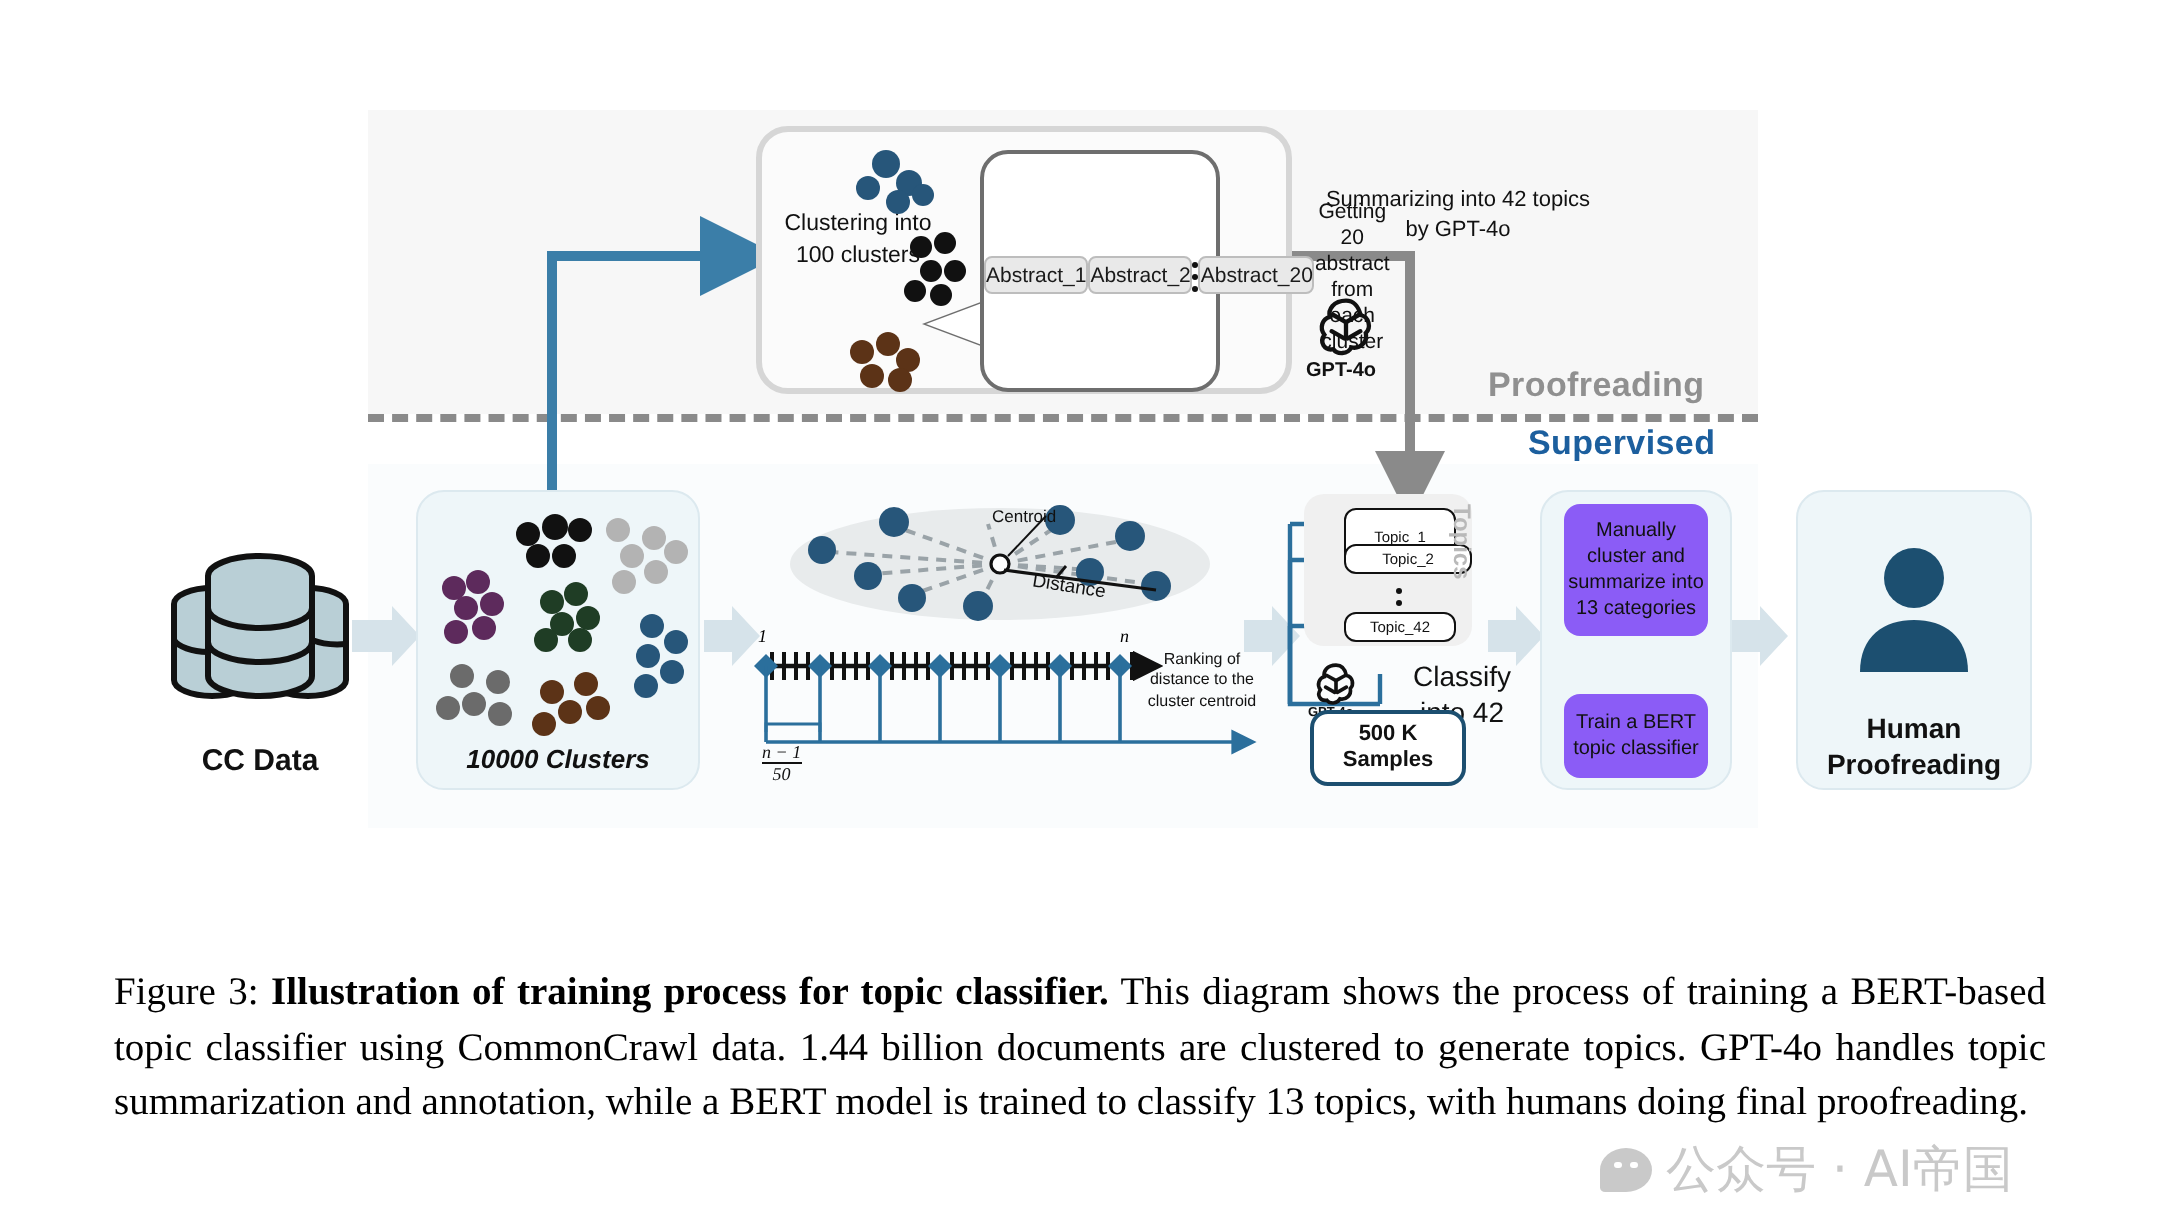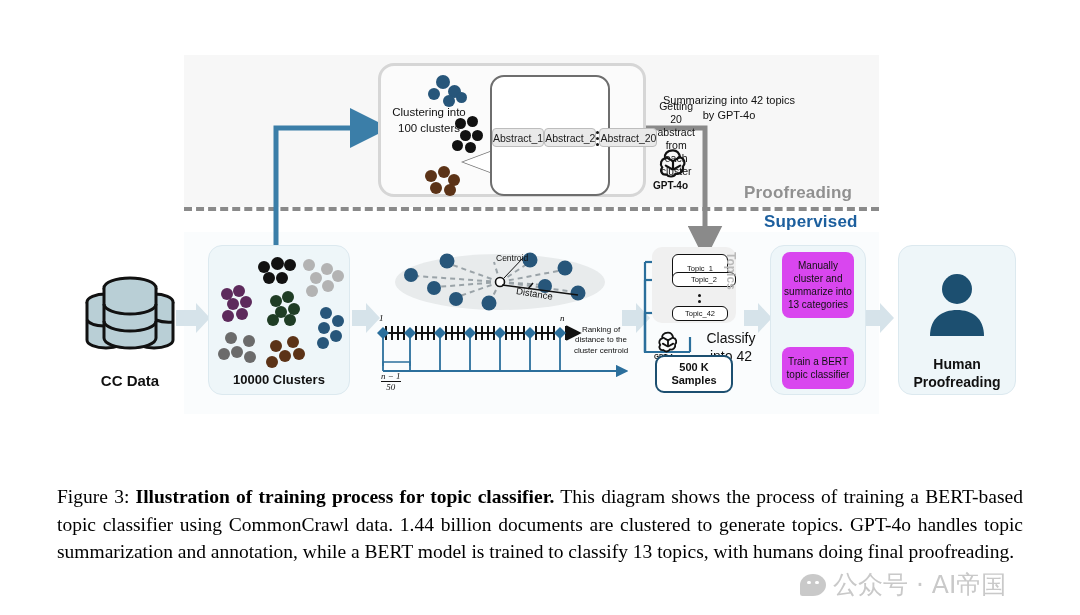--- a/index.html
+++ b/index.html
@@ -186,21 +186,21 @@
     box-sizing: border-box;
   }
   .classify-text {
     position: absolute; left: 700px; top: 330px; width: 62px;
     font-size: 14px; color: #111; text-align: center; line-height: 1.25;
   }
 
   
   .gray-box {
     position: absolute;
-    background: #d946ef; border-radius: 8px;
+    background: #8b5cf6; border-radius: 8px;
     display:flex; align-items:center; justify-content:center;
     text-align:center; font-size: 10px; color:#111; line-height:1.3;
     box-sizing: border-box;
   }
 
   .human-lbl {
     position: absolute; left: 900px; top: 356px; width: 114px;
     text-align: center; font-size: 14px; font-weight: bold; color: #111;
     line-height: 1.25;
   }
@@ -488,21 +488,21 @@
     <div class="dot" style="left:231px;top:346px;width:12px;height:12px;background:#6b6b6b;"></div>
     <div class="dot" style="left:218px;top:348px;width:12px;height:12px;background:#6b6b6b;"></div>
     <div class="dot" style="left:244px;top:351px;width:12px;height:12px;background:#6b6b6b;"></div>
 
     <div class="dot" style="left:270px;top:340px;width:12px;height:12px;background:#5c3317;"></div>
     <div class="dot" style="left:287px;top:336px;width:12px;height:12px;background:#5c3317;"></div>
     <div class="dot" style="left:279px;top:350px;width:12px;height:12px;background:#5c3317;"></div>
     <div class="dot" style="left:293px;top:348px;width:12px;height:12px;background:#5c3317;"></div>
     <div class="dot" style="left:266px;top:356px;width:12px;height:12px;background:#5c3317;"></div>
   </div>
-  <div class="stage-lbl" style="left:208px;top:372px;width:142px;">10000 Clusters</div>
+  <div class="stage-lbl" style="left:208px;top:372px;width:142px;font-style:italic;">10000 Clusters</div>
 
   <div class="stage" style="left:378px;top:245px;width:246px;height:150px;z-index:-1;"></div>
   <div class="centroid-lbl">Centroid</div>
   <div class="distance-lbl">Distance</div>
   <div style="position:absolute;left:379px;top:313px;font-size:9px;font-style:italic;font-family:'Liberation Serif',serif;">1</div>
   <div style="position:absolute;left:560px;top:313px;font-size:9px;font-style:italic;font-family:'Liberation Serif',serif;">n</div>
   <div class="rank-text">Ranking of distance to the cluster centroid</div>
   <div class="frac">
     <span>n − 1</span>
     <span class="den">50</span>

